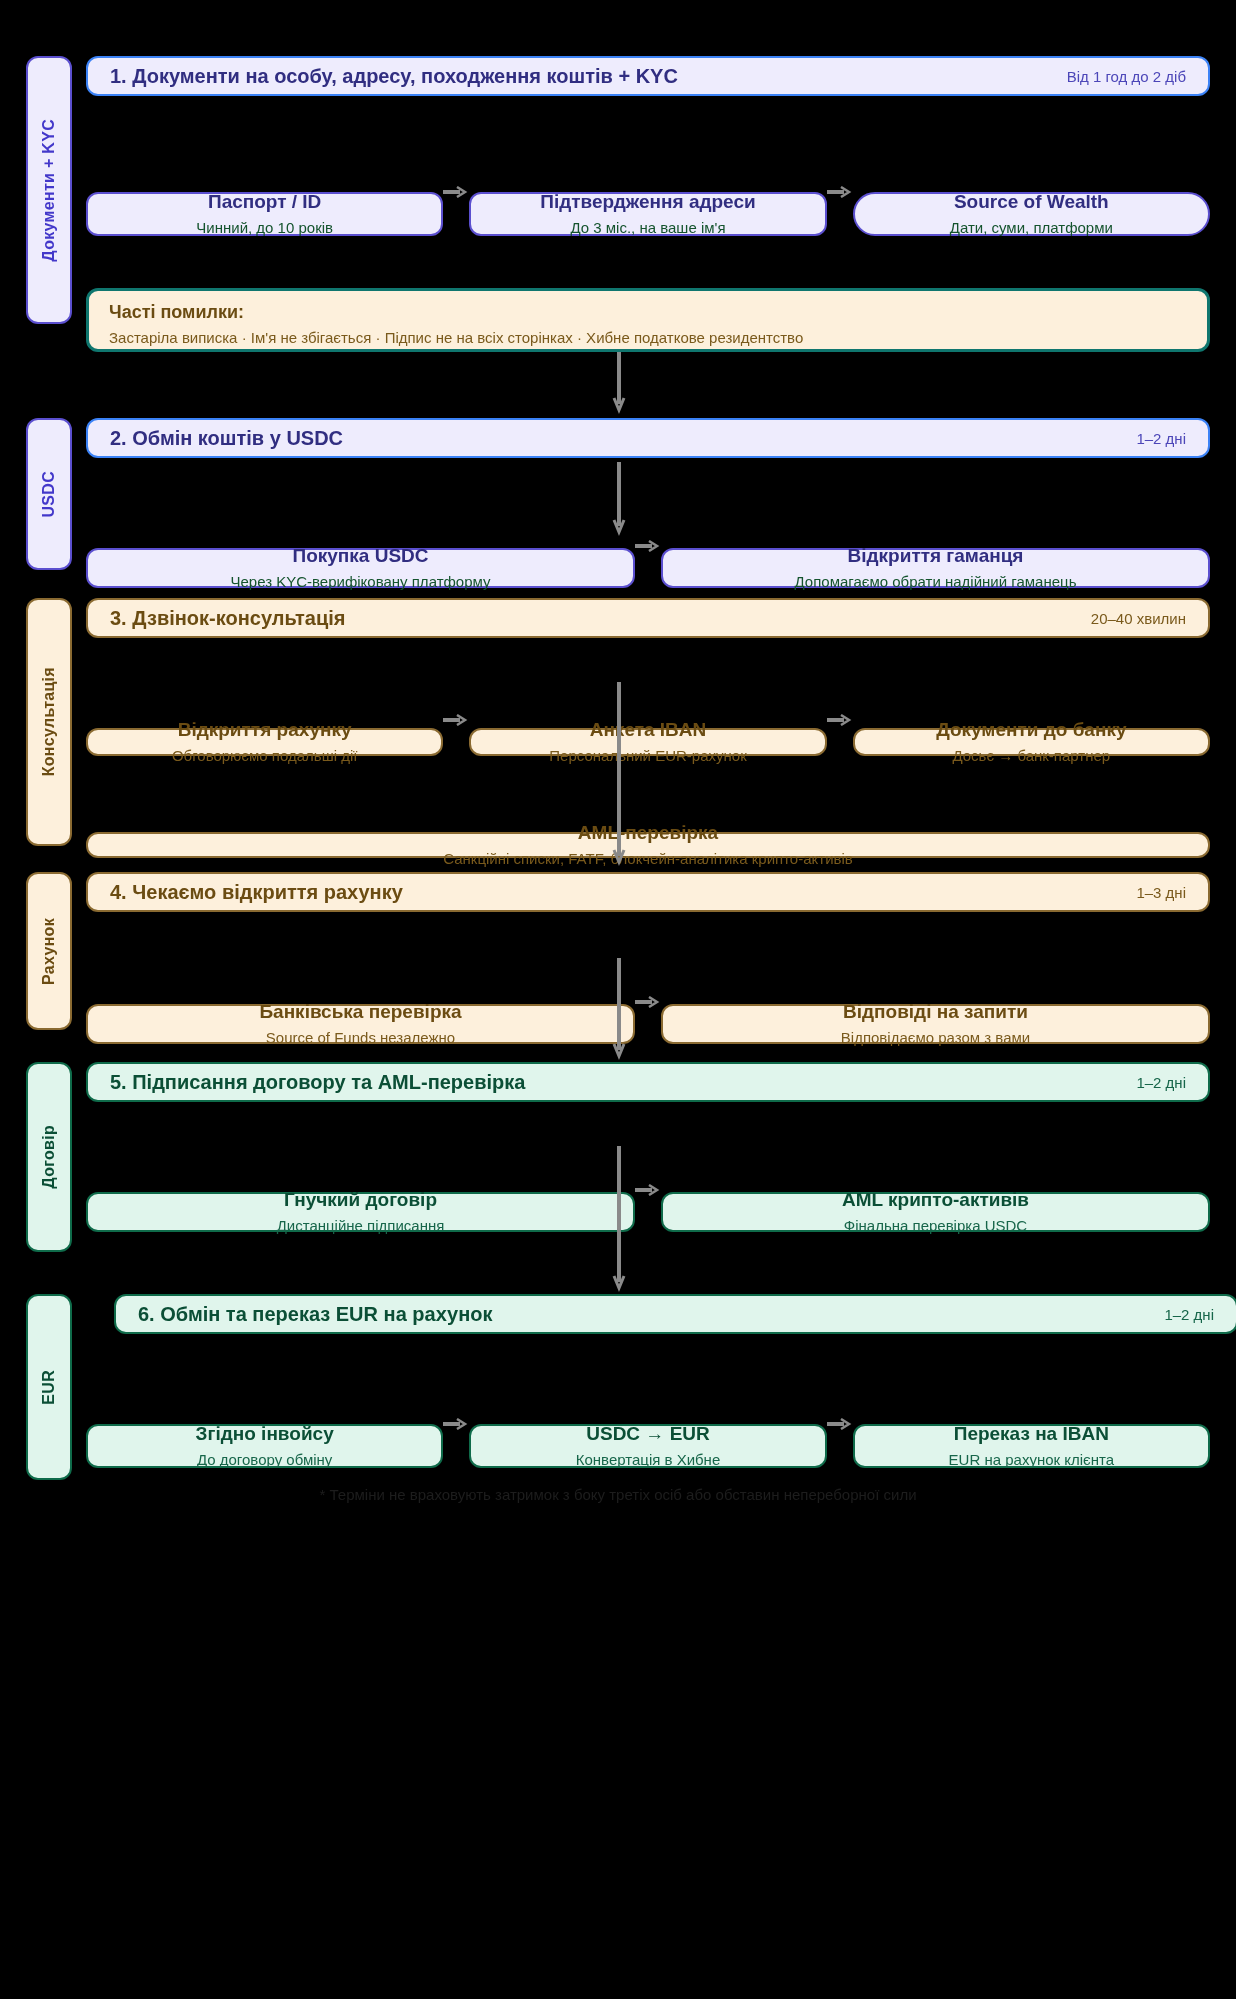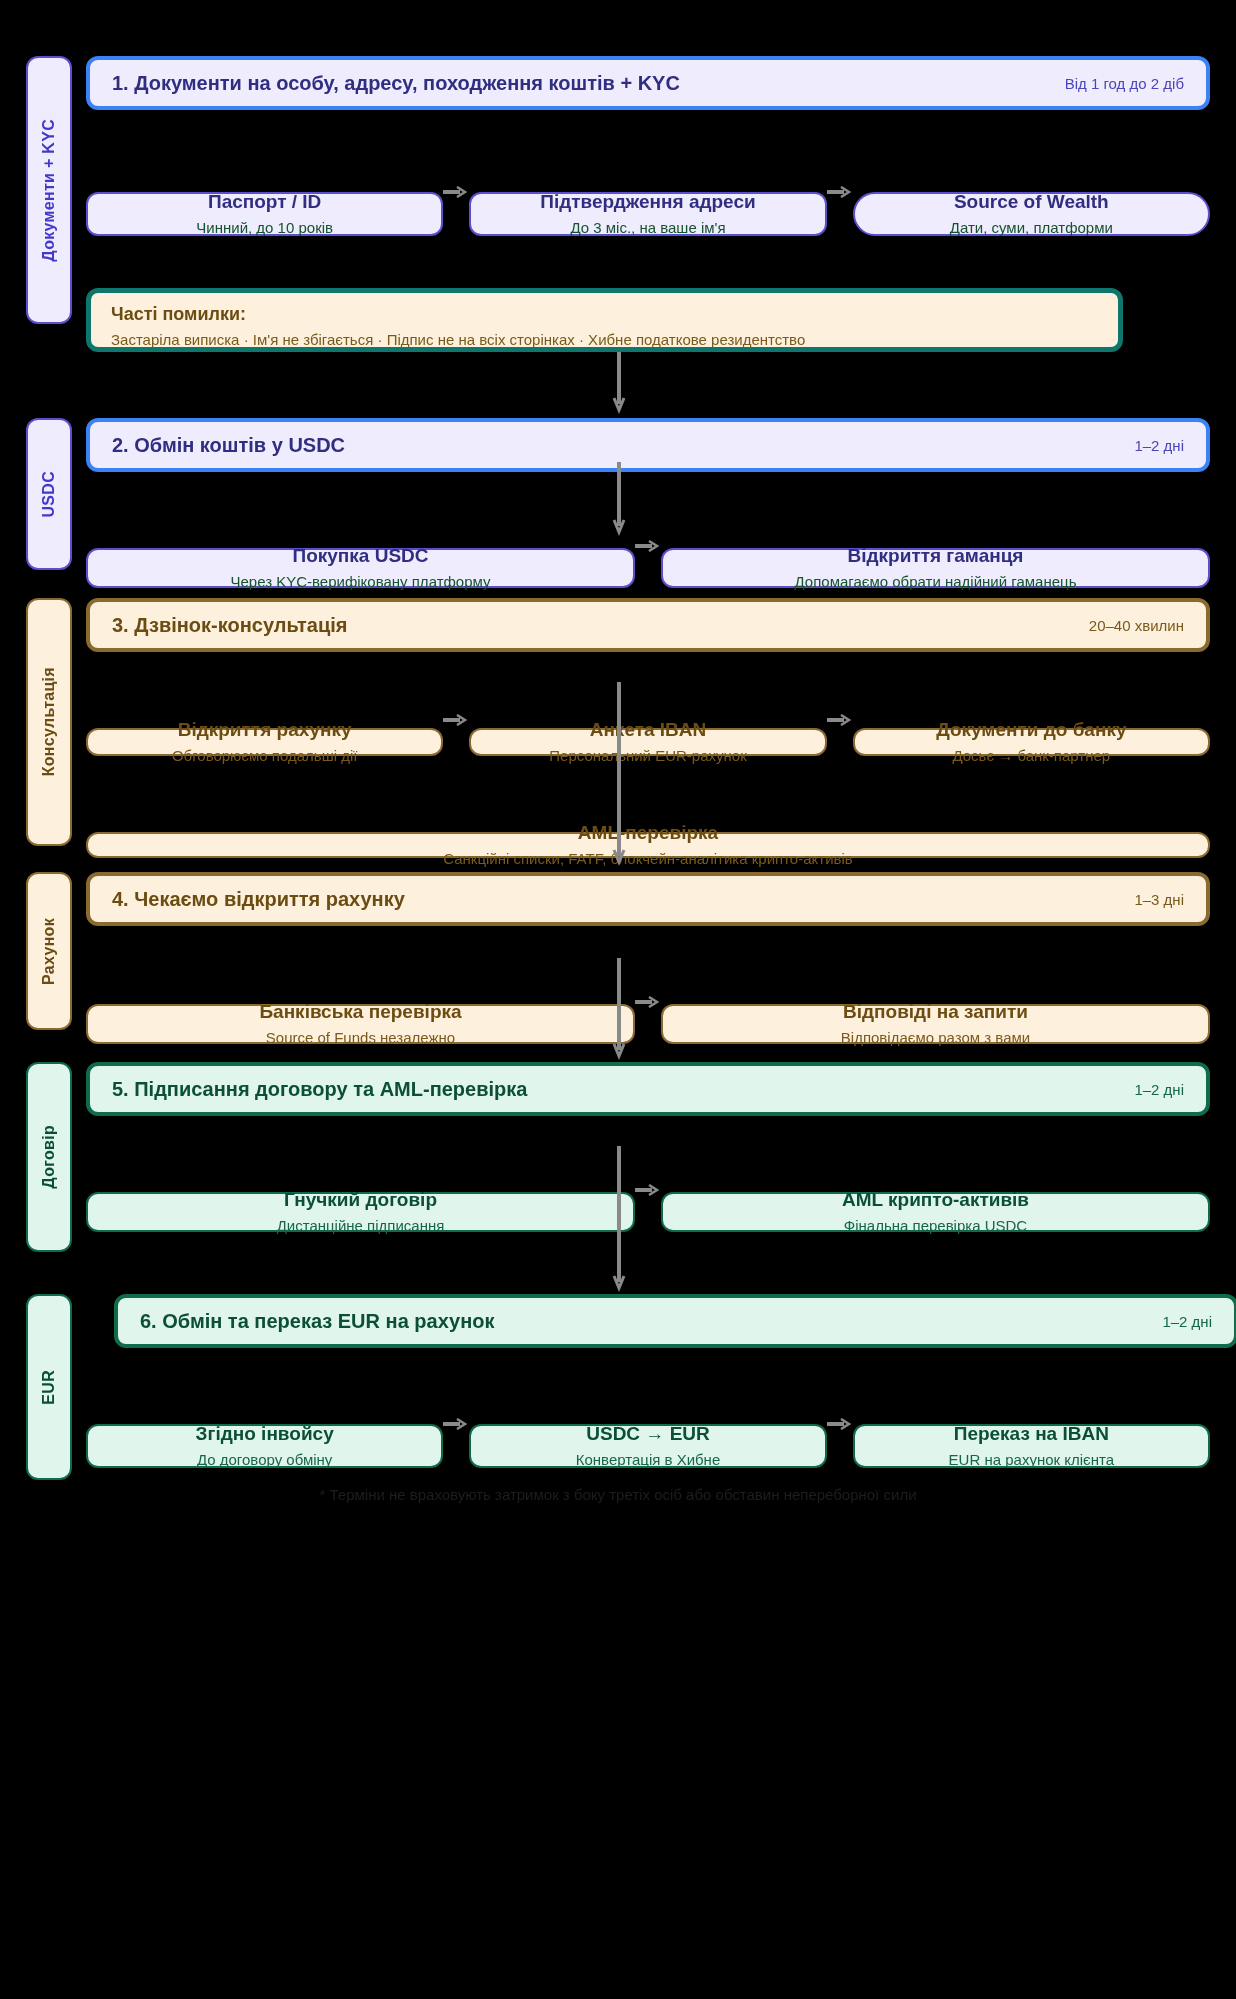--- a/index.html
+++ b/index.html
@@ -48,23 +48,23 @@
 
   .band {
     position: absolute;
     left: 86px;
     width: 1124px;
   }
 
   
   .step-header {
     position: relative;
-    height: 54px;
+    height: 40px;
     border-radius: 12px;
-    border: 4px solid #3b82f6;
+    border: 2px solid #3b82f6;
     background: #eeecfd;
     display: flex;
     align-items: center;
     padding: 0 22px;
     justify-content: center;
   }
   .step-title {
     font-size: 20px;
     font-weight: 700;
     color: #312e81;
@@ -126,23 +126,23 @@
     left: 50%;
     transform: translate(-50%, -50%);
     width: 26px;
     height: 12px;
   }
 
   
   .notice {
     position: absolute;
     left: 86px;
-    width: 1037px;
+    width: 1124px;
     border-radius: 12px;
-    border: 5px solid #0f766e;
+    border: 3px solid #0f766e;
     background: #fdf0dc;
     padding: 10px 20px;
   }
   .notice-title {
     font-size: 18px;
     font-weight: 700;
     color: #6b4c12;
     line-height: 1.3;
   }
   .notice-body {

